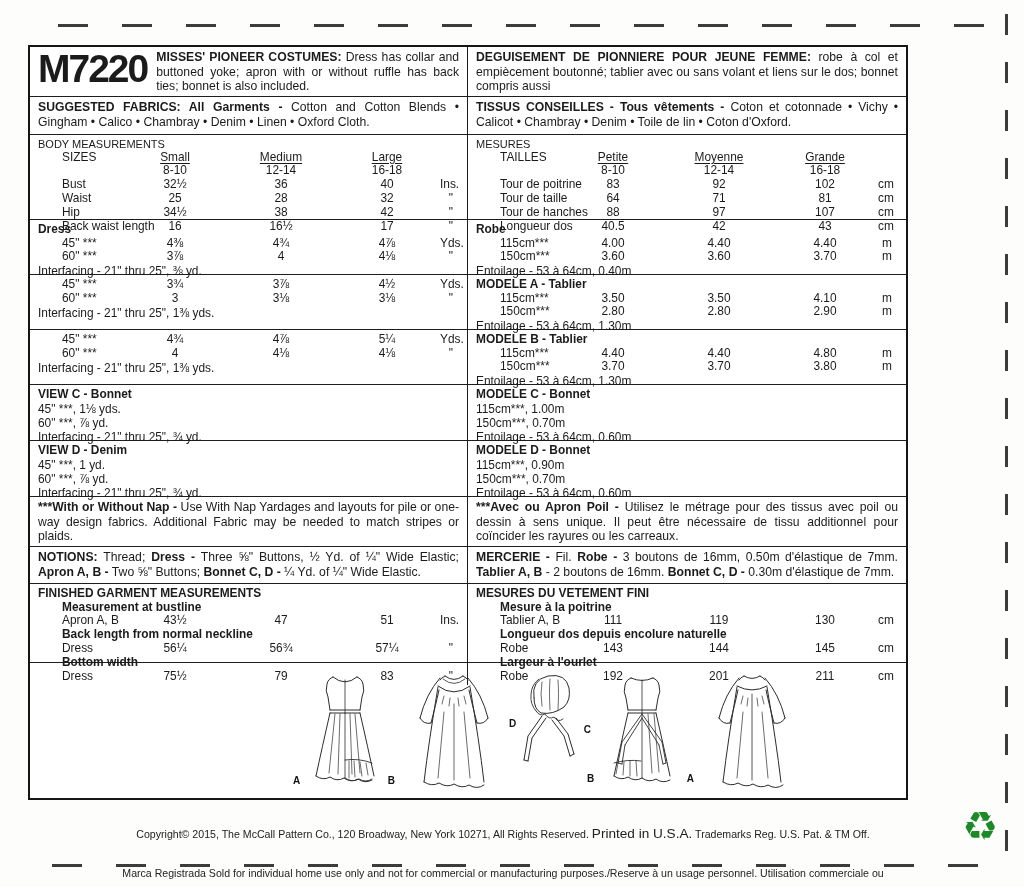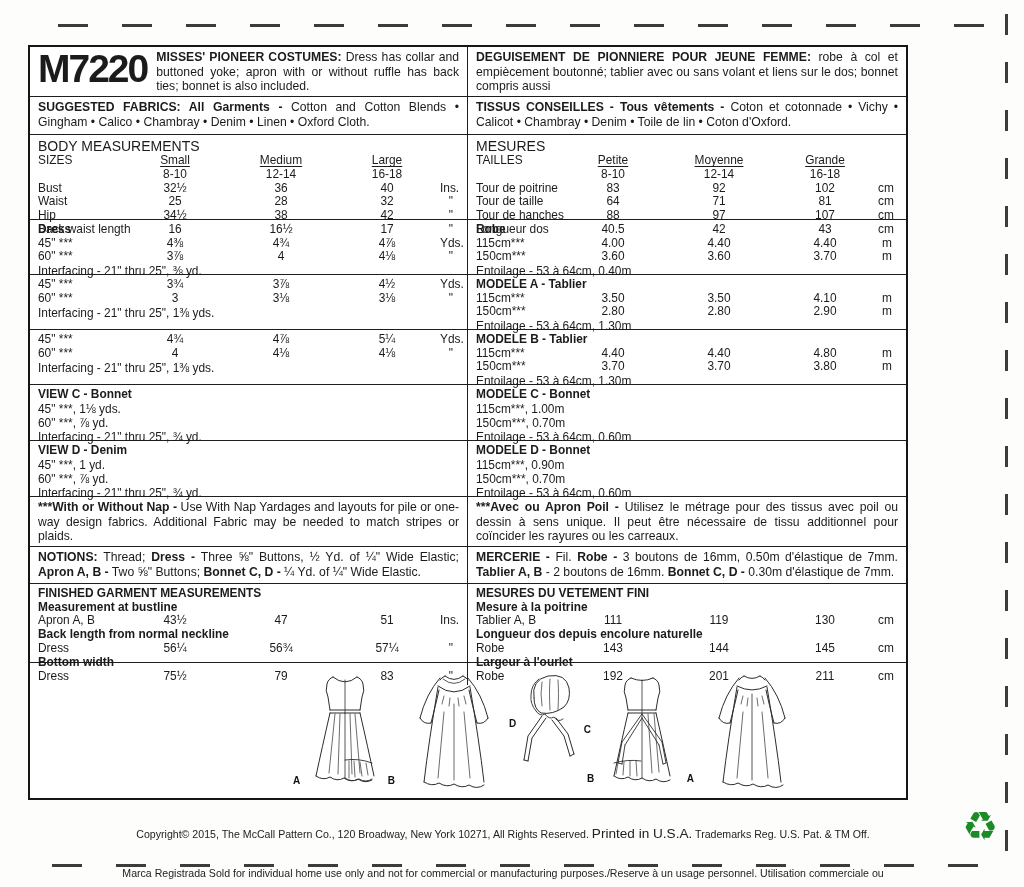--- a/index.html
+++ b/index.html
@@ -27,26 +27,26 @@
   .half{padding:3px 8px 2px 8px;box-sizing:border-box;min-width:0;}
   .half.l{border-right:1.6px solid #1d1d1d;}
 
   .bold{font-weight:bold;}
   .para{margin:0;font-size:12.2px;line-height:1.2;text-align:justify;}
   .hdr-flex{display:flex;gap:9px;align-items:flex-start;}
   .code{font-size:39px;font-weight:bold;letter-spacing:-2px;line-height:.95;white-space:nowrap;}
 
   
   .mrow{display:grid;grid-template-columns:84px 106px 106px 106px 1fr;font-size:11.9px;line-height:1.16;}
-  .c0{white-space:nowrap;overflow:visible;}
+  .c0{white-space:nowrap;overflow:visible;margin-left:24px;}
   .cv{text-align:center;white-space:nowrap;}
   .cu{text-align:right;padding-right:6px;white-space:nowrap;}
   .und{text-decoration:underline;text-underline-offset:2px;}
   .sec-title{font-size:11.9px;font-weight:bold;line-height:1.15;}
-  .sec-plain{font-size:14px;line-height:1.15;}
+  .sec-plain{font-size:11px;line-height:1.15;}
   .note{font-size:11.9px;line-height:1.18;}
   .line{font-size:11.9px;line-height:1.18;}
 
   
   .b-header{min-height:50px;}
   .b-fabrics{min-height:38px;}
   .b-body{min-height:85px;}
   .b-yard{min-height:55px;}
   .b-bonnet{min-height:56px;}
   .b-nap{min-height:50px;}

